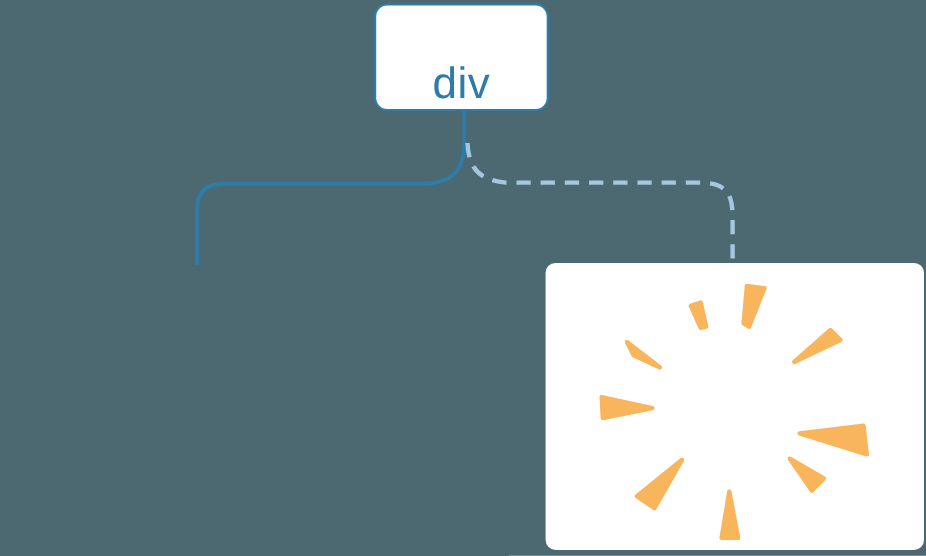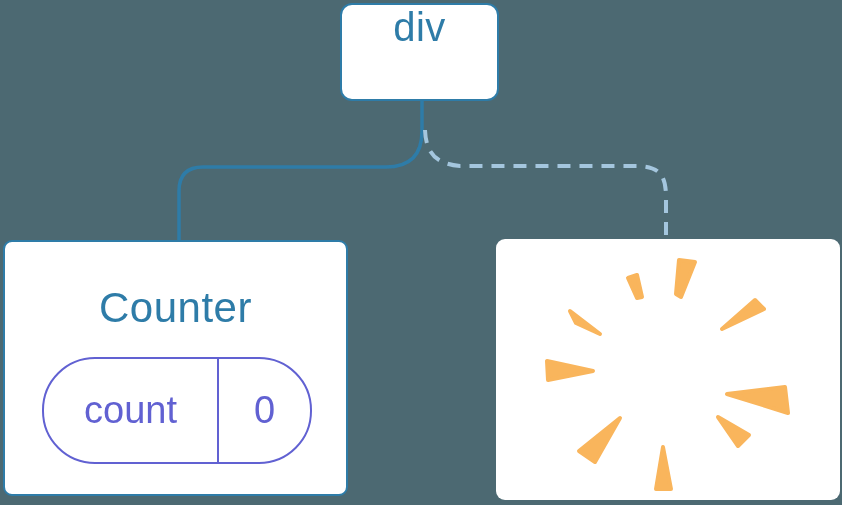--- a/index.html
+++ b/index.html
@@ -24,21 +24,21 @@
     background: var(--card-bg, #fff);
     z-index: 1;
     box-sizing: border-box;
   }
 
   .root-node {
     left: 340px; top: 3px;
     width: 159px; height: 98px;
     border: 2.5px solid var(--node-blue, #2E7CA8);
     border-radius: 12px;
-    display: flex; align-items: flex-start; justify-content: center;
+    display: flex; align-items: flex-end; justify-content: center;
     color: var(--node-blue, #2E7CA8);
     font-size: 40px;
     letter-spacing: 0.5px;
   }
 
   .counter-card {
     left: 3px; top: 240px;
     width: 345px; height: 256px;
     border: 2px solid var(--node-blue, #2E7CA8);
     border-radius: 9px;
@@ -91,27 +91,20 @@
 
   <svg class="edges" width="842" height="505" viewBox="0 0 842 505">
     <path d="M422,101 L422,131 Q422,167 386,167 L203,167 Q179,167 179,191 L179,241" fill="none" style="stroke: var(--node-blue, #2E7CA8);" stroke-width="3.5"></path>
     <path d="M425,130 C426,155 438,164 460,166 L636,166 C662,166 666,178 666,198 L666,240" fill="none" style="stroke: var(--edge-dashed, #A4C6DE);" stroke-width="4" stroke-dasharray="13 9"></path>
   </svg>
 
   <div class="node root-node">
     <span>div</span>
   </div>
 
-  <div class="card counter-card">
-    <div class="card-title">Counter</div>
-    <div class="state-pill">
-      <div class="pill-key">count</div>
-      <div class="pill-value">0</div>
-    </div>
-  </div>
 
   <div class="card removed-card">
     <svg class="poof" width="344" height="261" viewBox="0 0 344 261">
       <g style="fill: var(--poof-orange, #F9B55C); stroke: var(--poof-orange, #F9B55C);" stroke-width="4" stroke-linejoin="round">
         <polygon points="183,21 199,23 185,58 180,55"></polygon>
         <polygon points="132,39 141,36 146,58 141,59"></polygon>
         <polygon points="74,72 80,84 104,95"></polygon>
         <polygon points="51,122 52,141 97,132"></polygon>
         <polygon points="124,179 83,212 99,223"></polygon>
         <polygon points="167,208 160,250 175,250"></polygon>

